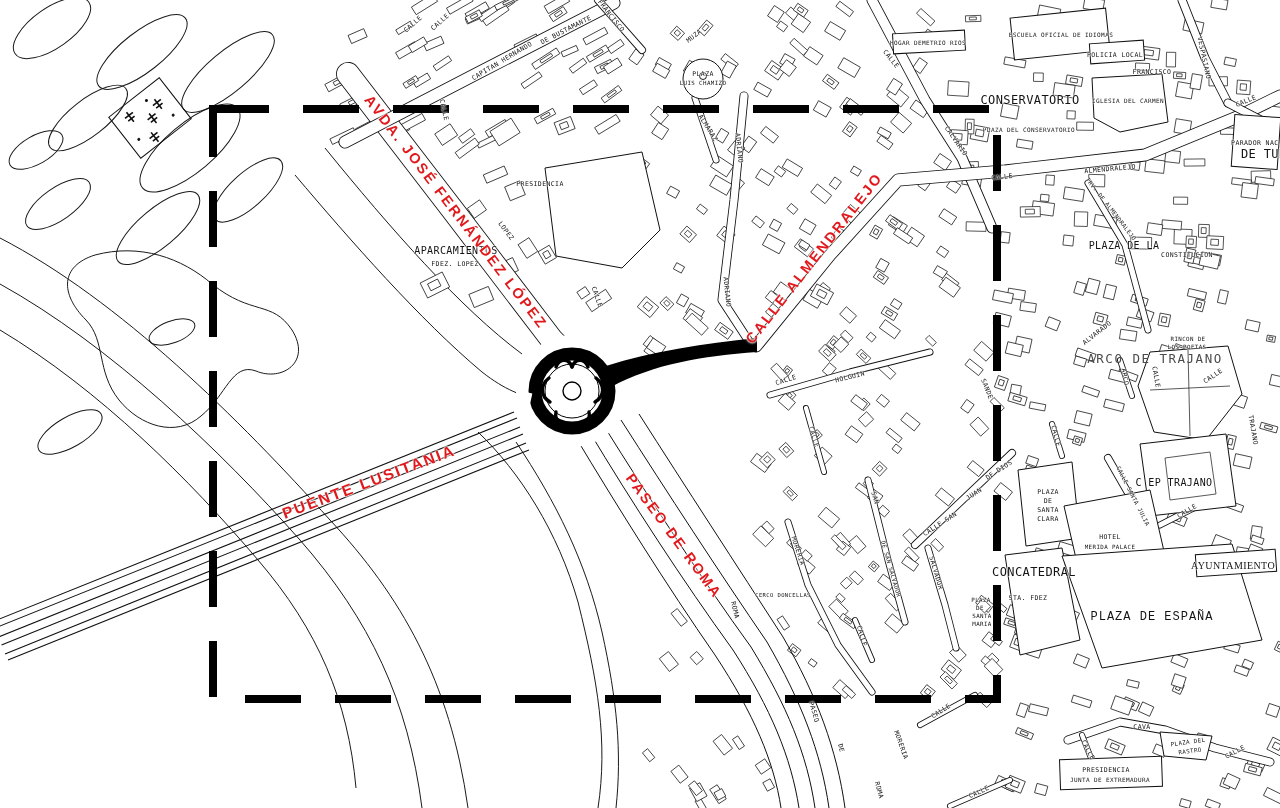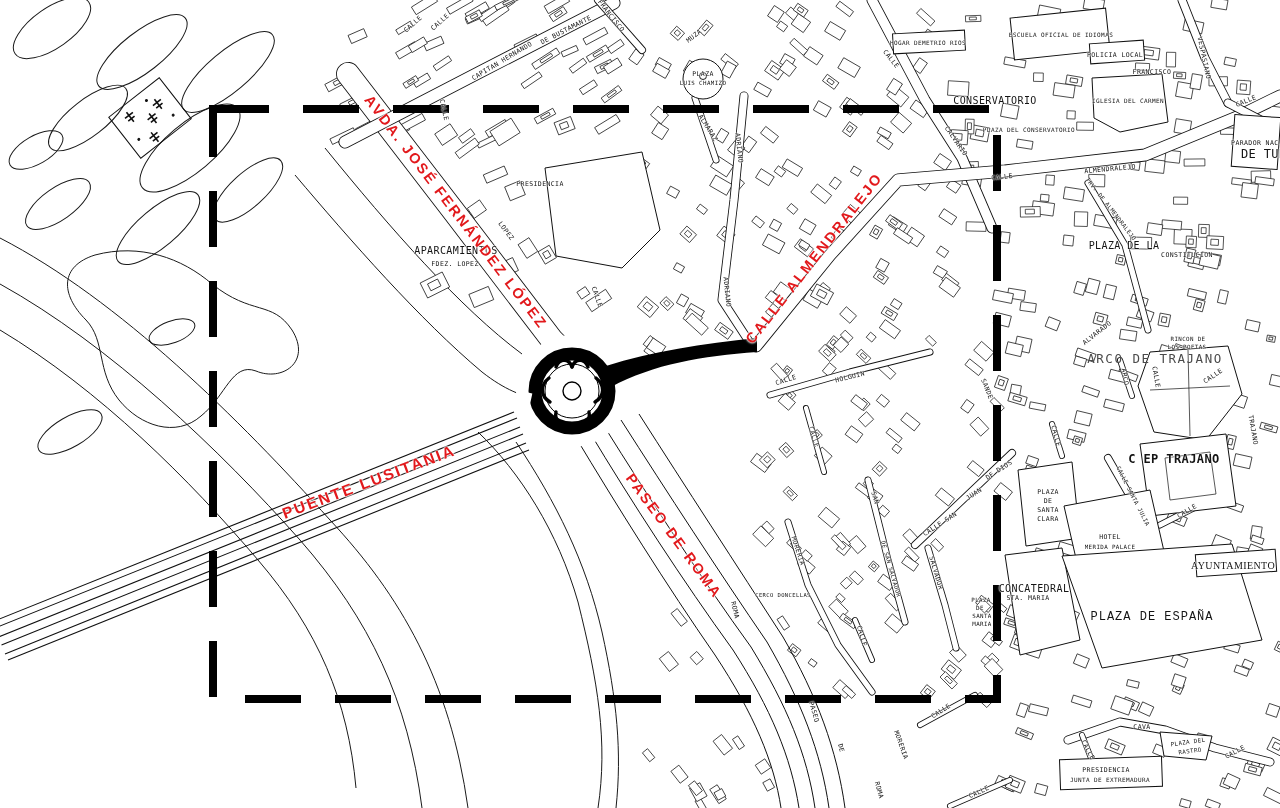--- a/index.html
+++ b/index.html
@@ -761,21 +761,21 @@
       <div class="lbl  " style="left: 597px; top: 297px; font-size: 6.5px; transform: translate(-50%, -50%) rotate(70deg);">CALLE</div>
       <div class="lbl  " style="left: 694px; top: 36px; font-size: 6.5px; transform: translate(-50%, -50%) rotate(-38deg);">MUZA</div>
       <div class="lbl  " style="left: 703px; top: 74px; font-size: 6.5px; transform: translate(-50%, -50%) rotate(0deg);">PLAZA</div>
       <div class="lbl  " style="left: 703px; top: 83px; font-size: 5.8px; transform: translate(-50%, -50%) rotate(0deg);">LUIS CHAMIZO</div>
       <div class="lbl  " style="left: 708px; top: 128px; font-size: 6.5px; transform: translate(-50%, -50%) rotate(58deg);">ALMARAZ</div>
       <div class="lbl  " style="left: 739px; top: 148px; font-size: 6.5px; transform: translate(-50%, -50%) rotate(84deg);">ADRIANO</div>
       <div class="lbl  " style="left: 727px; top: 292px; font-size: 6.5px; transform: translate(-50%, -50%) rotate(84deg);">ADRIANO</div>
       <div class="lbl  " style="left: 928px; top: 42px; font-size: 6px; transform: translate(-50%, -50%) rotate(0deg);">HOGAR DEMETRIO RIOS</div>
       <div class="lbl  " style="left: 891px; top: 59px; font-size: 6.5px; transform: translate(-50%, -50%) rotate(52deg);">CALLE</div>
       <div class="lbl  " style="left: 956px; top: 141px; font-size: 6.5px; transform: translate(-50%, -50%) rotate(55deg);">CALVARIO</div>
-      <div class="lbl  " style="left: 995px; top: 100px; font-size: 10px; transform: translate(-50%, -50%) rotate(0deg);">CONSERVATORIO</div>
+      <div class="lbl  " style="left: 1030px; top: 100px; font-size: 12px; transform: translate(-50%, -50%) rotate(0deg);">CONSERVATORIO</div>
       <div class="lbl  " style="left: 1029px; top: 129px; font-size: 6px; transform: translate(-50%, -50%) rotate(0deg);">PLAZA DEL CONSERVATORIO</div>
       <div class="lbl  " style="left: 1061px; top: 34px; font-size: 6px; transform: translate(-50%, -50%) rotate(0deg);">ESCUELA OFICIAL DE IDIOMAS</div>
       <div class="lbl  " style="left: 1115px; top: 55px; font-size: 6.5px; transform: translate(-50%, -50%) rotate(0deg);">POLICIA LOCAL</div>
       <div class="lbl  " style="left: 1152px; top: 72px; font-size: 6.5px; transform: translate(-50%, -50%) rotate(0deg);">FRANCISCO</div>
       <div class="lbl  " style="left: 1128px; top: 100px; font-size: 6px; transform: translate(-50%, -50%) rotate(0deg);">IGLESIA DEL CARMEN</div>
       <div class="lbl  " style="left: 1204px; top: 58px; font-size: 6.5px; transform: translate(-50%, -50%) rotate(78deg);">VESPASIANO</div>
       <div class="lbl  " style="left: 1246px; top: 101px; font-size: 6.5px; transform: translate(-50%, -50%) rotate(-22deg);">CALLE</div>
       <div class="lbl  " style="left: 1257px; top: 143px; font-size: 6.5px; transform: translate(-50%, -50%) rotate(0deg);">PARADOR NAC.</div>
       <div class="lbl  " style="left: 1257px; top: 154px; font-size: 12px; transform: translate(-50%, -50%) rotate(0deg); padding-left: 44px;">DE TURISMO</div>
       <div class="lbl  " style="left: 1002px; top: 177px; font-size: 6.5px; transform: translate(-50%, -50%) rotate(-6deg);">CALLE</div>
@@ -812,28 +812,28 @@
       <div class="lbl  " style="left: 941px; top: 711px; font-size: 6.5px; transform: translate(-50%, -50%) rotate(-33deg);">CALLE</div>
       <div class="lbl  " style="left: 979px; top: 792px; font-size: 6.5px; transform: translate(-50%, -50%) rotate(-25deg);">CALLE</div>
       <div class="lbl  " style="left: 981px; top: 600px; font-size: 5.8px; transform: translate(-50%, -50%) rotate(0deg);">PLAZA</div>
       <div class="lbl  " style="left: 980px; top: 608px; font-size: 5.8px; transform: translate(-50%, -50%) rotate(0deg);">DE</div>
       <div class="lbl  " style="left: 982px; top: 616px; font-size: 5.8px; transform: translate(-50%, -50%) rotate(0deg);">SANTA</div>
       <div class="lbl  " style="left: 982px; top: 624px; font-size: 5.8px; transform: translate(-50%, -50%) rotate(0deg);">MARIA</div>
       <div class="lbl  " style="left: 1048px; top: 492px; font-size: 6.5px; transform: translate(-50%, -50%) rotate(0deg);">PLAZA</div>
       <div class="lbl  " style="left: 1048px; top: 501px; font-size: 6.5px; transform: translate(-50%, -50%) rotate(0deg);">DE</div>
       <div class="lbl  " style="left: 1048px; top: 510px; font-size: 6.5px; transform: translate(-50%, -50%) rotate(0deg);">SANTA</div>
       <div class="lbl  " style="left: 1048px; top: 519px; font-size: 6.5px; transform: translate(-50%, -50%) rotate(0deg);">CLARA</div>
-      <div class="lbl  " style="left: 1174px; top: 459px; font-size: 12px; transform: translate(-50%, -50%) rotate(0deg); font-weight: bold;">C EP TRAJANO</div>
+      <div class="lbl  " style="left: 1174px; top: 482px; font-size: 10px; transform: translate(-50%, -50%) rotate(0deg);">C EP TRAJANO</div>
       <div class="lbl  " style="left: 1133px; top: 496px; font-size: 5.8px; transform: translate(-50%, -50%) rotate(63deg);">CALLE SANTA JULIA</div>
       <div class="lbl  " style="left: 1187px; top: 511px; font-size: 6.5px; transform: translate(-50%, -50%) rotate(-30deg);">CALLE</div>
       <div class="lbl  " style="left: 1110px; top: 537px; font-size: 6.5px; transform: translate(-50%, -50%) rotate(0deg);">HOTEL</div>
       <div class="lbl  " style="left: 1110px; top: 547px; font-size: 5.8px; transform: translate(-50%, -50%) rotate(0deg);">MERIDA PALACE</div>
       <div class="lbl  " style="left: 1233px; top: 565px; font-size: 10px; transform: translate(-50%, -50%) rotate(0deg); font-family: Liberation Serif, serif;">AYUNTAMIENTO</div>
-      <div class="lbl  " style="left: 1034px; top: 588px; font-size: 10px; transform: translate(-50%, -50%) rotate(0deg);">CONCATEDRAL</div>
-      <div class="lbl  " style="left: 1028px; top: 598px; font-size: 6.5px; transform: translate(-50%, -50%) rotate(0deg);">STA. MARIA</div>
+      <div class="lbl  " style="left: 1034px; top: 572px; font-size: 12px; transform: translate(-50%, -50%) rotate(0deg);">CONCATEDRAL</div>
+      <div class="lbl  " style="left: 1028px; top: 598px; font-size: 6.5px; transform: translate(-50%, -50%) rotate(0deg);">STA. FDEZ</div>
       <div class="lbl  " style="left: 1152px; top: 617px; font-size: 12px; letter-spacing: 1px; transform: translate(-50%, -50%) rotate(0deg); font-family: Liberation Mono, monospace;">PLAZA DE ESPAÑA</div>
       <div class="lbl  " style="left: 1056px; top: 436px; font-size: 6.5px; transform: translate(-50%, -50%) rotate(75deg);">CALLE</div>
       <div class="lbl  " style="left: 1142px; top: 727px; font-size: 6.5px; transform: translate(-50%, -50%) rotate(0deg);">CAVA</div>
       <div class="lbl  " style="left: 1088px; top: 750px; font-size: 6.5px; transform: translate(-50%, -50%) rotate(62deg);">CALLE</div>
       <div class="lbl  " style="left: 1188px; top: 742px; font-size: 5.8px; transform: translate(-50%, -50%) rotate(-8deg);">PLAZA DEL</div>
       <div class="lbl  " style="left: 1190px; top: 751px; font-size: 5.8px; transform: translate(-50%, -50%) rotate(-8deg);">RASTRO</div>
       <div class="lbl  " style="left: 1235px; top: 752px; font-size: 6.5px; transform: translate(-50%, -50%) rotate(-28deg);">CALLE</div>
       <div class="lbl  " style="left: 1106px; top: 770px; font-size: 6.5px; transform: translate(-50%, -50%) rotate(0deg);">PRESIDENCIA</div>
       <div class="lbl  " style="left: 1110px; top: 779px; font-size: 6px; transform: translate(-50%, -50%) rotate(0deg);">JUNTA DE EXTREMADURA</div>
       <div class="lbl red " style="left: 456px; top: 212px; font-size: 14.5px; transform: translate(-50%, -50%) rotate(52.5deg); color: rgb(226, 25, 28);">AVDA. JOSÉ FERNÁNDEZ LÓPEZ</div>

